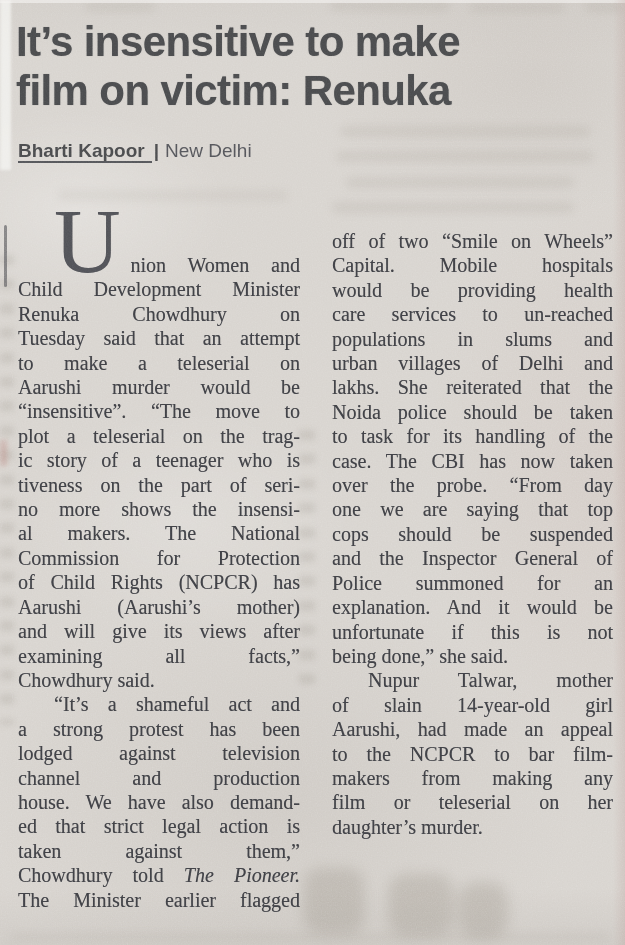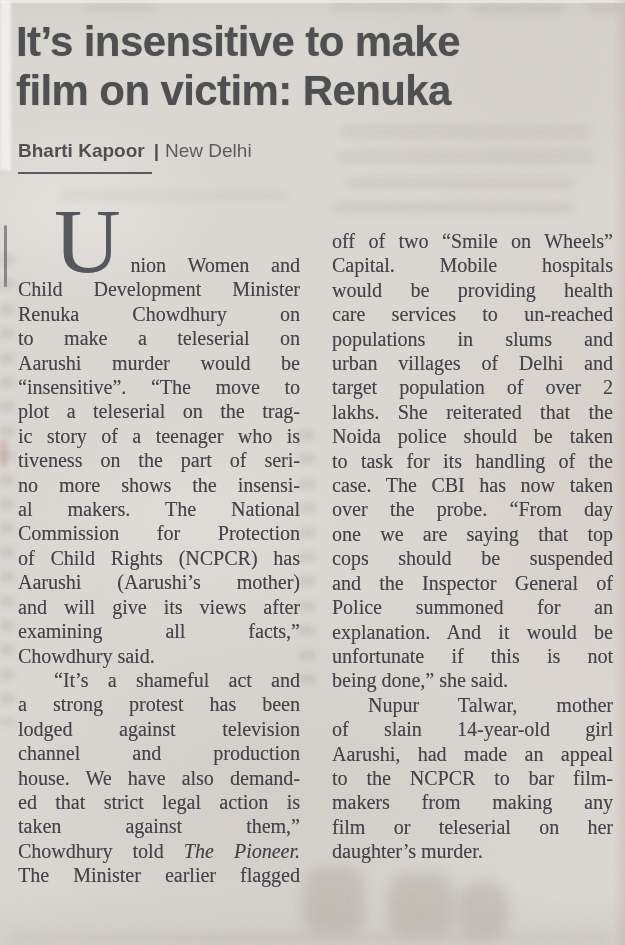--- a/index.html
+++ b/index.html
@@ -22,21 +22,21 @@
     font-size:42px;line-height:49px;letter-spacing:-0.6px;
     color:var(--hl,#4a4b4d);
     text-shadow:0 0 .8px rgba(70,71,73,.55);
     white-space:nowrap;
   }
   .byline{
     position:absolute;left:18px;top:140px;
     font-family:"Liberation Sans",sans-serif;font-size:19px;line-height:22px;
     color:var(--hl,#4a4b4d);white-space:nowrap;
   }
-  .byline .author{font-weight:700;border-bottom:2.5px solid #55565a;padding-bottom:11px;padding-right:7px;}
+  .byline .author{font-weight:700;border-bottom:2.5px solid #55565a;padding-bottom:0;padding-right:7px;}
   .byline .sep{font-weight:700;margin:0 6px 0 2px;}
   .byline .loc{color:#54555a;}
   .article{
     position:absolute;left:18px;top:229px;display:flex;gap:32px;
     font-size:20px;line-height:24.4px;color:var(--ink,#3f4045);
     text-shadow:.2px .2px .6px rgba(63,64,69,.5);
   }
   .col1{width:282px;}
   .col2{width:281px;}
   .line{min-height:24.4px;}
@@ -90,20 +90,21 @@
 
   <div class="byline">
     <span class="author">Bharti Kapoor</span><span class="sep">|</span><span class="loc">New Delhi</span>
   </div>
 
   <div class="article">
     <div class="col1">
         <div class="line jl"><span class="dropcap">U</span><span>nion Women and</span></div>
         <div class="line jl"><span>Child Development Minister</span></div>
         <div class="line jl"><span>Renuka Chowdhury on</span></div>
+        <div class="line jl"><span>Tuesday said that an attempt</span></div>
         <div class="line jl"><span>to make a teleserial on</span></div>
         <div class="line jl"><span>Aarushi murder would be</span></div>
         <div class="line jl"><span>“insensitive”. “The move to</span></div>
         <div class="line jl"><span>plot a teleserial on the trag-</span></div>
         <div class="line jl"><span>ic story of a teenager who is</span></div>
         <div class="line jl"><span>tiveness on the part of seri-</span></div>
         <div class="line jl"><span>no more shows the insensi-</span></div>
         <div class="line jl"><span>al makers. The National</span></div>
         <div class="line jl"><span>Commission for Protection</span></div>
         <div class="line jl"><span>of Child Rights (NCPCR) has</span></div>
@@ -121,21 +122,20 @@
         <div class="line jl"><span>Chowdhury told </span><span class="it">The Pioneer.</span></div>
         <div class="line jl"><span>The Minister earlier flagged</span></div>
       </div>
     <div class="col2">
         <div class="line jl"><span>off of two “Smile on Wheels”</span></div>
         <div class="line jl"><span>Capital. Mobile hospitals</span></div>
         <div class="line jl"><span>would be providing health</span></div>
         <div class="line jl"><span>care services to un-reached</span></div>
         <div class="line jl"><span>populations in slums and</span></div>
         <div class="line jl"><span>urban villages of Delhi and</span></div>
-        <div class="line jl"><span>target population of over 2</span></div>
         <div class="line jl"><span>lakhs. She reiterated that the</span></div>
         <div class="line jl"><span>Noida police should be taken</span></div>
         <div class="line jl"><span>to task for its handling of the</span></div>
         <div class="line jl"><span>case. The CBI has now taken</span></div>
         <div class="line jl"><span>over the probe. “From day</span></div>
         <div class="line jl"><span>one we are saying that top</span></div>
         <div class="line jl"><span>cops should be suspended</span></div>
         <div class="line jl"><span>and the Inspector General of</span></div>
         <div class="line jl"><span>Police summoned for an</span></div>
         <div class="line jl"><span>explanation. And it would be</span></div>

